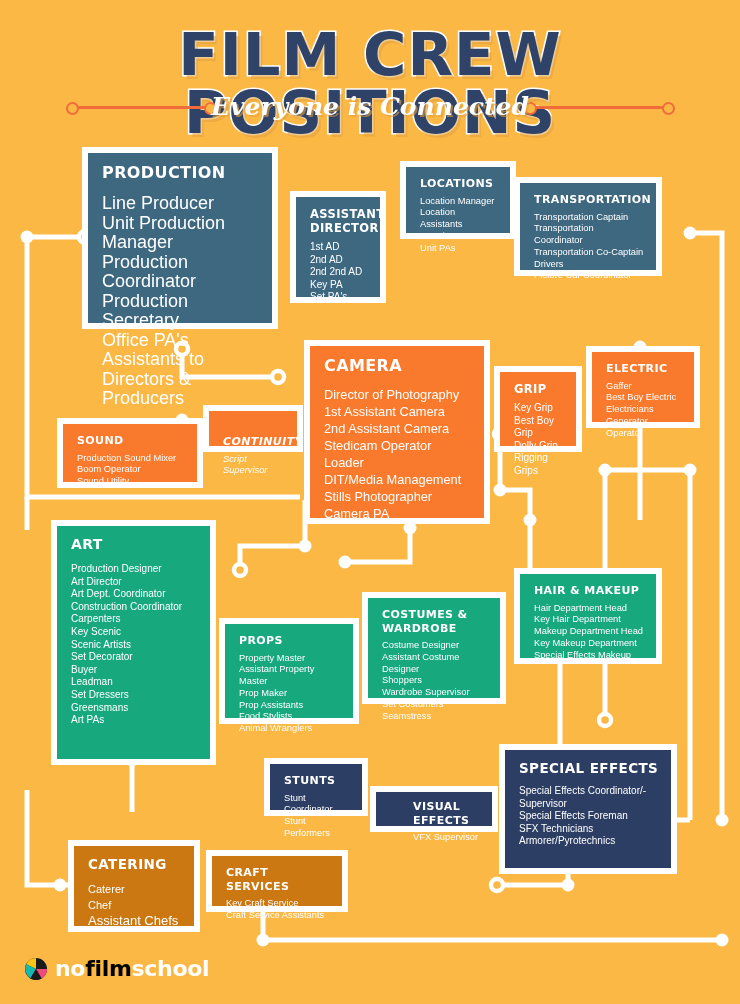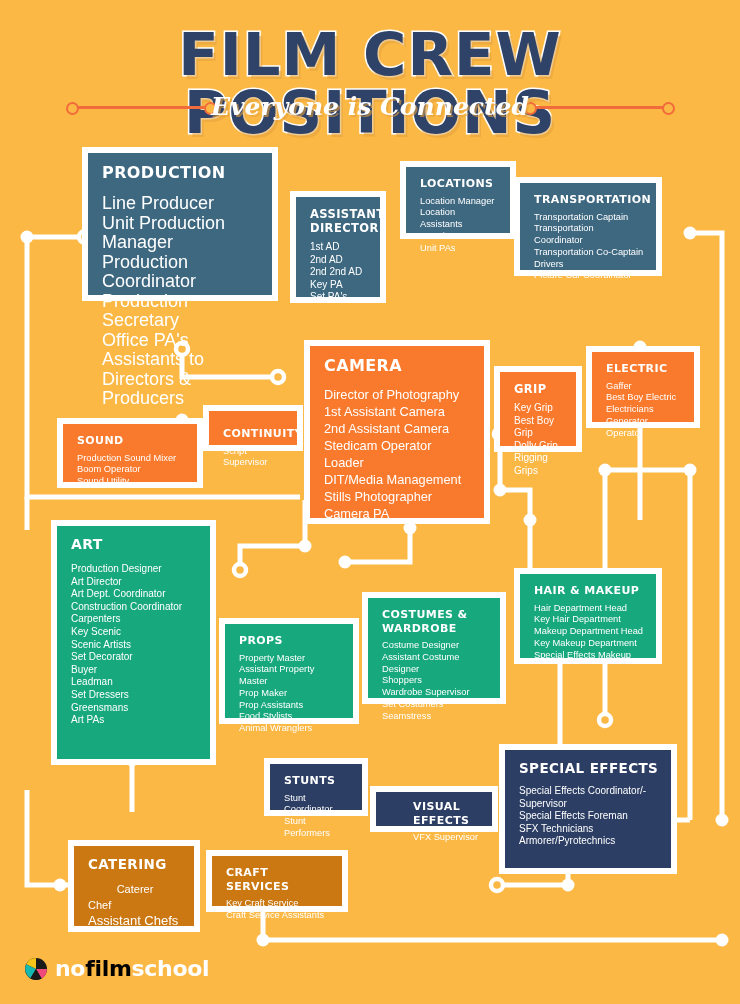--- a/index.html
+++ b/index.html
@@ -221,21 +221,21 @@
     <circle cx="115" cy="885" r="6"></circle>
     <circle cx="497" cy="885" r="6"></circle>
     <circle cx="263" cy="900" r="6"></circle>
   </g>
 
   <g stroke="#ffffff" stroke-width="5" fill="none">
     <path d="M 500 434 L 500 490"></path>
   </g>
 </svg>
 
-<div class="card big c-blue" style="left:82px; top:147px; width:196px; height:154px;">
+<div class="card big c-blue" style="left:82px; top:147px; width:196px; height:182px;">
   <div class="hd">PRODUCTION</div>
   <ul>
     <li>Line Producer</li>
     <li>Unit Production Manager</li>
     <li>Production Coordinator</li>
     <li>Production Secretary</li>
     <li>Office PA's</li>
     <li>Assistants to Directors &amp;</li>
     <li>Producers</li>
   </ul>
@@ -300,21 +300,21 @@
 <div class="card tiny c-orange" style="left:586px; top:346px; width:114px; height:82px;">
   <div class="hd">ELECTRIC</div>
   <ul>
     <li>Gaffer</li>
     <li>Best Boy Electric</li>
     <li>Electricians</li>
     <li>Generator Operator</li>
   </ul>
 </div>
 
-<div class="card tiny c-orange" style="left:203px; top:405px; width:100px; height:46px; padding-top:16px;">
+<div class="card tiny c-orange" style="left:203px; top:405px; width:100px; height:46px; padding-top:24px;font-style:italic;">
   <div class="hd">CONTINUITY</div>
   <ul>
     <li>Script Supervisor</li>
   </ul>
 </div>
 
 <div class="card tiny c-orange" style="left:57px; top:418px; width:146px; height:70px;">
   <div class="hd">SOUND</div>
   <ul>
     <li>Production Sound Mixer</li>
@@ -399,21 +399,21 @@
     <li>Supervisor</li>
     <li>Special Effects Foreman</li>
     <li>SFX Technicians</li>
     <li>Armorer/Pyrotechnics</li>
   </ul>
 </div>
 
 <div class="card sml c-brown" style="left:68px; top:840px; width:132px; height:92px;">
   <div class="hd" style="font-size:13.5px; line-height:16px; margin-bottom:9px;">CATERING</div>
   <ul>
-    <li style="font-size:11px;line-height:16px;text-align:center;">Caterer</li>
+    <li style="font-size:11px;line-height:16px;">Caterer</li>
     <li style="font-size:11px;line-height:16px;">Chef</li>
     <li style="font-size:13px;line-height:16px;">Assistant Chefs</li>
   </ul>
 </div>
 
 <div class="card tiny c-brown" style="left:206px; top:850px; width:142px; height:62px;">
   <div class="hd">CRAFT SERVICES</div>
   <ul>
     <li>Key Craft Service</li>
     <li>Craft Service Assistants</li>

